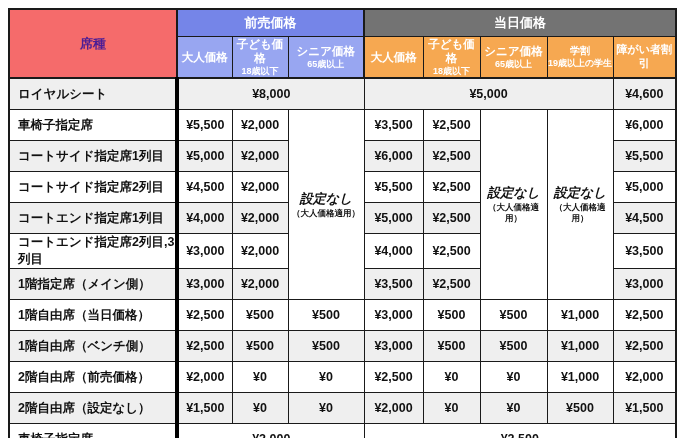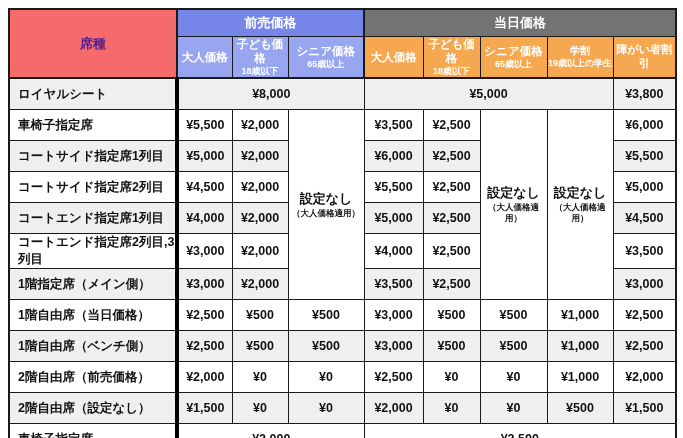--- a/index.html
+++ b/index.html
@@ -77,21 +77,21 @@
     text-align: center;
     font-size: 12.5px;
     font-weight: bold;
     vertical-align: middle;
   }
   td.notset {
     text-align: center;
     vertical-align: middle;
     background: #ffffff !important;
   }
-  td.notset .ns-main { font-size: 13px; font-weight: bold; line-height: 1.3; }
+  td.notset .ns-main { font-size: 13px; font-weight: bold; line-height: 1.3; font-style: italic; }
   td.notset .ns-sub { font-size: 8.5px; font-weight: bold; line-height: 1.3; }
 </style>
 </head>
 <body>
 
 <div class="wrap">
   <table class="price-table">
     <colgroup>
       <col style="width:168px">
       <col style="width:55px">
@@ -142,21 +142,21 @@
           <div class="main" style="font-size:11px">障がい者割引</div>
 
         </th>
       </tr>
     </thead>
     <tbody id="price-body">
         <tr class="stripe">
           <td class="seat">ロイヤルシート</td>
           <td colspan="3" class="price">¥8,000</td>
           <td colspan="4" class="price">¥5,000</td>
-          <td class="price">¥3,800</td>
+          <td class="price">¥4,600</td>
         </tr>
         <tr>
           <td class="seat">車椅子指定席</td>
           <td class="price">¥5,500</td>
           <td class="price">¥2,000</td>
           <td rowspan="6" class="notset">
             <div class="ns-main">設定なし</div>
             <div class="ns-sub">（大人価格適用）</div>
           </td>
           <td class="price">¥3,500</td>

